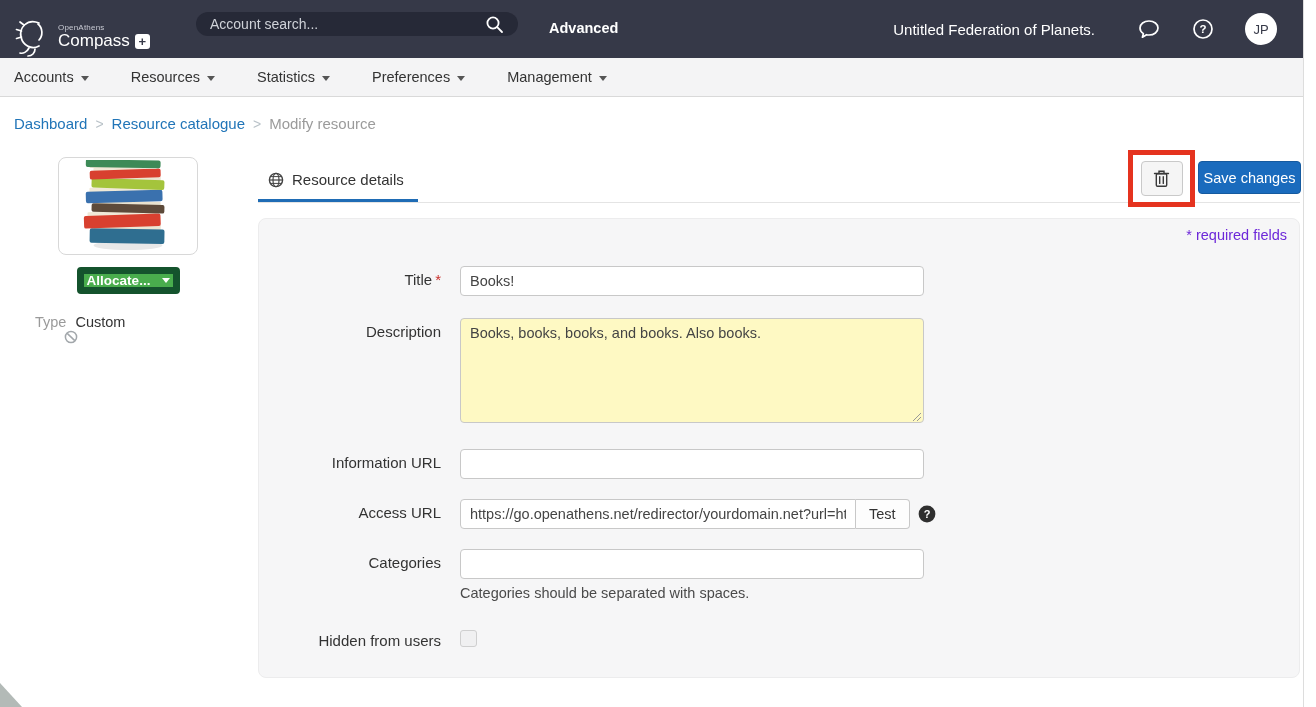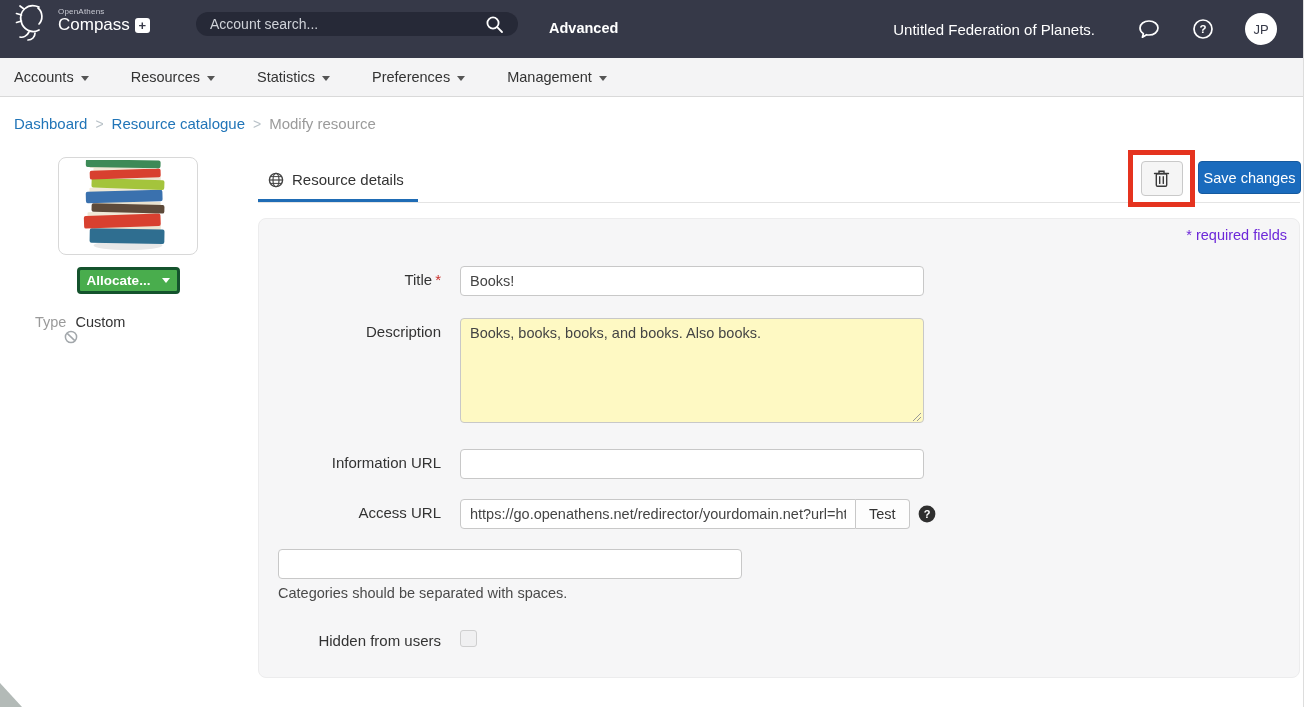--- a/index.html
+++ b/index.html
@@ -1,21 +1,21 @@
 <!DOCTYPE html>
 <html><head>
 <meta charset="utf-8">
 <style>
   * { margin:0; padding:0; box-sizing:border-box; }
   html,body { background:#fff; font-family:"Liberation Sans", sans-serif; }
   .canvas { position:relative; width:1316px; height:707px; overflow:hidden; background:#fff; }
 
   
   .topbar { position:absolute; left:0; top:0; width:1303px; height:58px; background:#363948; }
-  .brand { position:absolute; left:12px; top:0; display:flex; align-items:center; gap:6px; color:#fff; }
+  .brand { position:absolute; left:12px; top:16px; display:flex; align-items:center; gap:6px; color:#fff; }
   .brand-text { display:flex; flex-direction:column; line-height:1.05; }
   .brand-top { font-size:8px; color:#c8cad3; letter-spacing:.2px; }
   .brand-main-row { display:flex; align-items:center; gap:5px; }
   .brand-main { font-size:17px; color:#fff; font-weight:400; }
   .plus-badge { width:15px; height:15px; background:#fff; color:#363948; border-radius:3px;
     font-size:13px; font-weight:bold; display:flex; align-items:center; justify-content:center; line-height:1; }
   .searchpill { position:absolute; left:196px; top:12px; width:322px; height:24px; background:#262937;
     border-radius:17px; display:flex; align-items:center; padding:0 14px; }
   .searchpill input { flex:1; background:transparent; border:none; outline:none; color:#e6e7ec; font-size:14px;
     font-family:"Liberation Sans", sans-serif; }
@@ -38,21 +38,21 @@
   
   .breadcrumb { position:absolute; left:14px; top:115px; font-size:15px; display:flex; align-items:center; }
   .crumb-link { color:#2175b8; text-decoration:none; cursor:pointer; }
   .crumb-current { color:#9b9b9b; }
   .crumb-sep { color:#b9c2c8; margin:0 8px; font-size:14px; }
 
   
   .res-card { position:absolute; left:58px; top:157px; width:140px; height:98px; background:#fff;
     border:1px solid #d8d8d8; border-radius:8px; display:flex; align-items:center; justify-content:center; }
   .allocate-btn { position:absolute; left:77px; top:267px; width:103px; height:27px; background:#49ad4d;
-    border:3px solid #14532d; border-radius:4px; color:#fff; font-size:13.5px; font-weight:700;
+    border:7px solid #14532d; border-radius:4px; color:#fff; font-size:13.5px; font-weight:700;
     display:flex; align-items:center; justify-content:center; gap:12px; cursor:pointer; }
   .caret-w { width:0; height:0; border-left:4px solid transparent; border-right:4px solid transparent;
     border-top:5px solid #fff; }
   .type-row { position:absolute; left:35px; top:314px; font-size:14.5px; display:flex; gap:9px; }
   .type-label { color:#9a9a9a; }
   .type-value { color:#333; }
   .ban-icon { position:absolute; left:64px; top:330px; }
 
   
   .tabbar { position:absolute; left:258px; top:160px; width:1042px; height:43px; border-bottom:1px solid #e4e4e4;
@@ -306,20 +306,21 @@
           <span class="qmark">
             <svg width="18" height="18" viewBox="0 0 18 18">
               <circle cx="9" cy="9" r="8.4" fill="#2f2f2f"></circle>
               <text x="9" y="13" text-anchor="middle" font-size="11" font-weight="bold" fill="#fff" font-family="Liberation Sans, sans-serif">?</text>
             </svg>
           </span>
         </div>
       </div>
 
       <div class="frow" style="margin-bottom:0;">
+        <label class="flabel">Categories</label>
         <div class="fctrl">
           <input class="tinput" type="text" value="" style="">
           <div class="hint">Categories should be separated with spaces.</div>
         </div>
       </div>
 
       <div class="frow row-hidden">
         <label class="flabel">Hidden from users</label>
         <div class="fctrl">
           <input class="chk" type="checkbox" style="">

